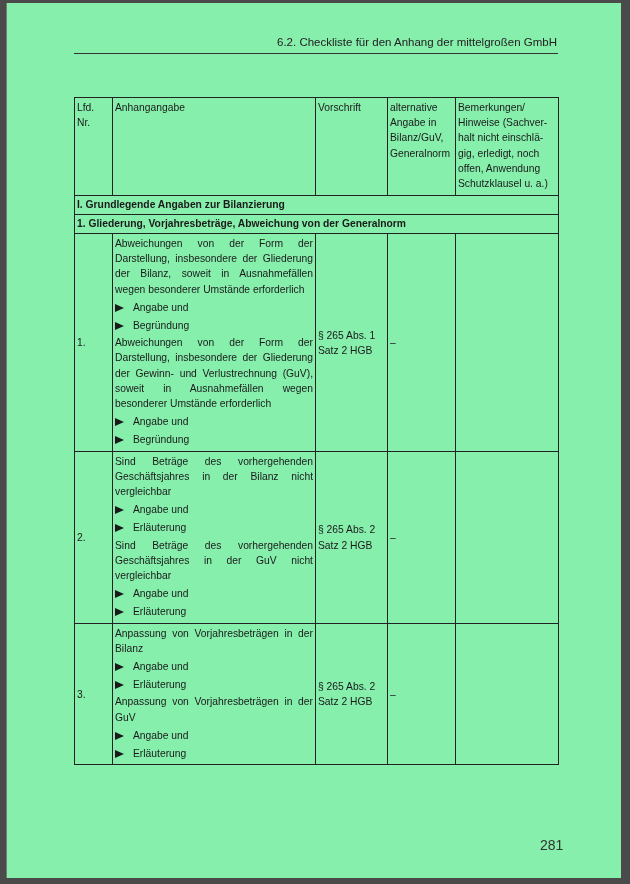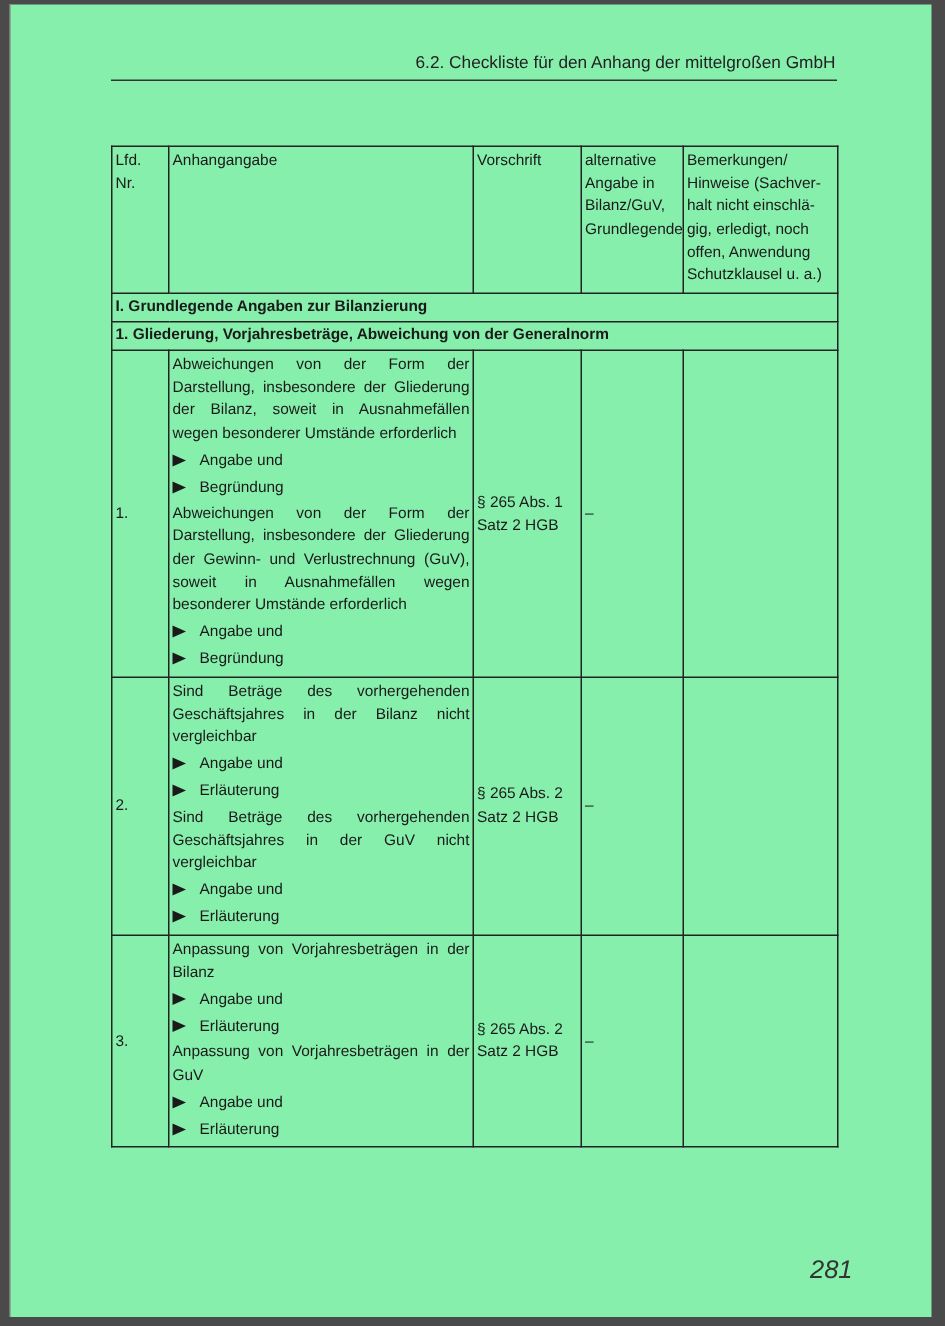--- a/index.html
+++ b/index.html
@@ -62,23 +62,22 @@
     width: 0; height: 0;
     border-top: 4px solid transparent;
     border-bottom: 4px solid transparent;
     border-left: 9px solid #1a1a1a;
     margin-right: 9px;
     vertical-align: -1px;
   }
   .page-num {
     position: absolute;
     left: 533px; top: 834px;
-    font-size: 17px;
+    font-size: 14px;
     color: #333;
-    font-style: italic;
   }
 </style>
 </head>
 <body>
 
 <div class="page">
   <div class="running-head">6.2. Checkliste für den Anhang der mittelgroßen GmbH</div>
   <div class="head-rule"></div>
 
   <table class="checklist">
@@ -94,21 +93,21 @@
         <td>
           <span>Lfd.</span><br>
           <span>Nr.</span>
         </td>
         <td>Anhangangabe</td>
         <td>Vorschrift</td>
         <td>
           <span>alternative</span><br>
           <span>Angabe in</span><br>
           <span>Bilanz/GuV,</span><br>
-          <span>Grundlegende</span>
+          <span>Generalnorm</span>
         </td>
         <td>
           <span>Bemerkungen/</span><br>
           <span>Hinweise (Sachver-</span><br>
           <span>halt nicht einschlä-</span><br>
           <span>gig, erledigt, noch</span><br>
           <span>offen, Anwendung</span><br>
           <span>Schutzklausel u. a.)</span>
         </td>
       </tr>

